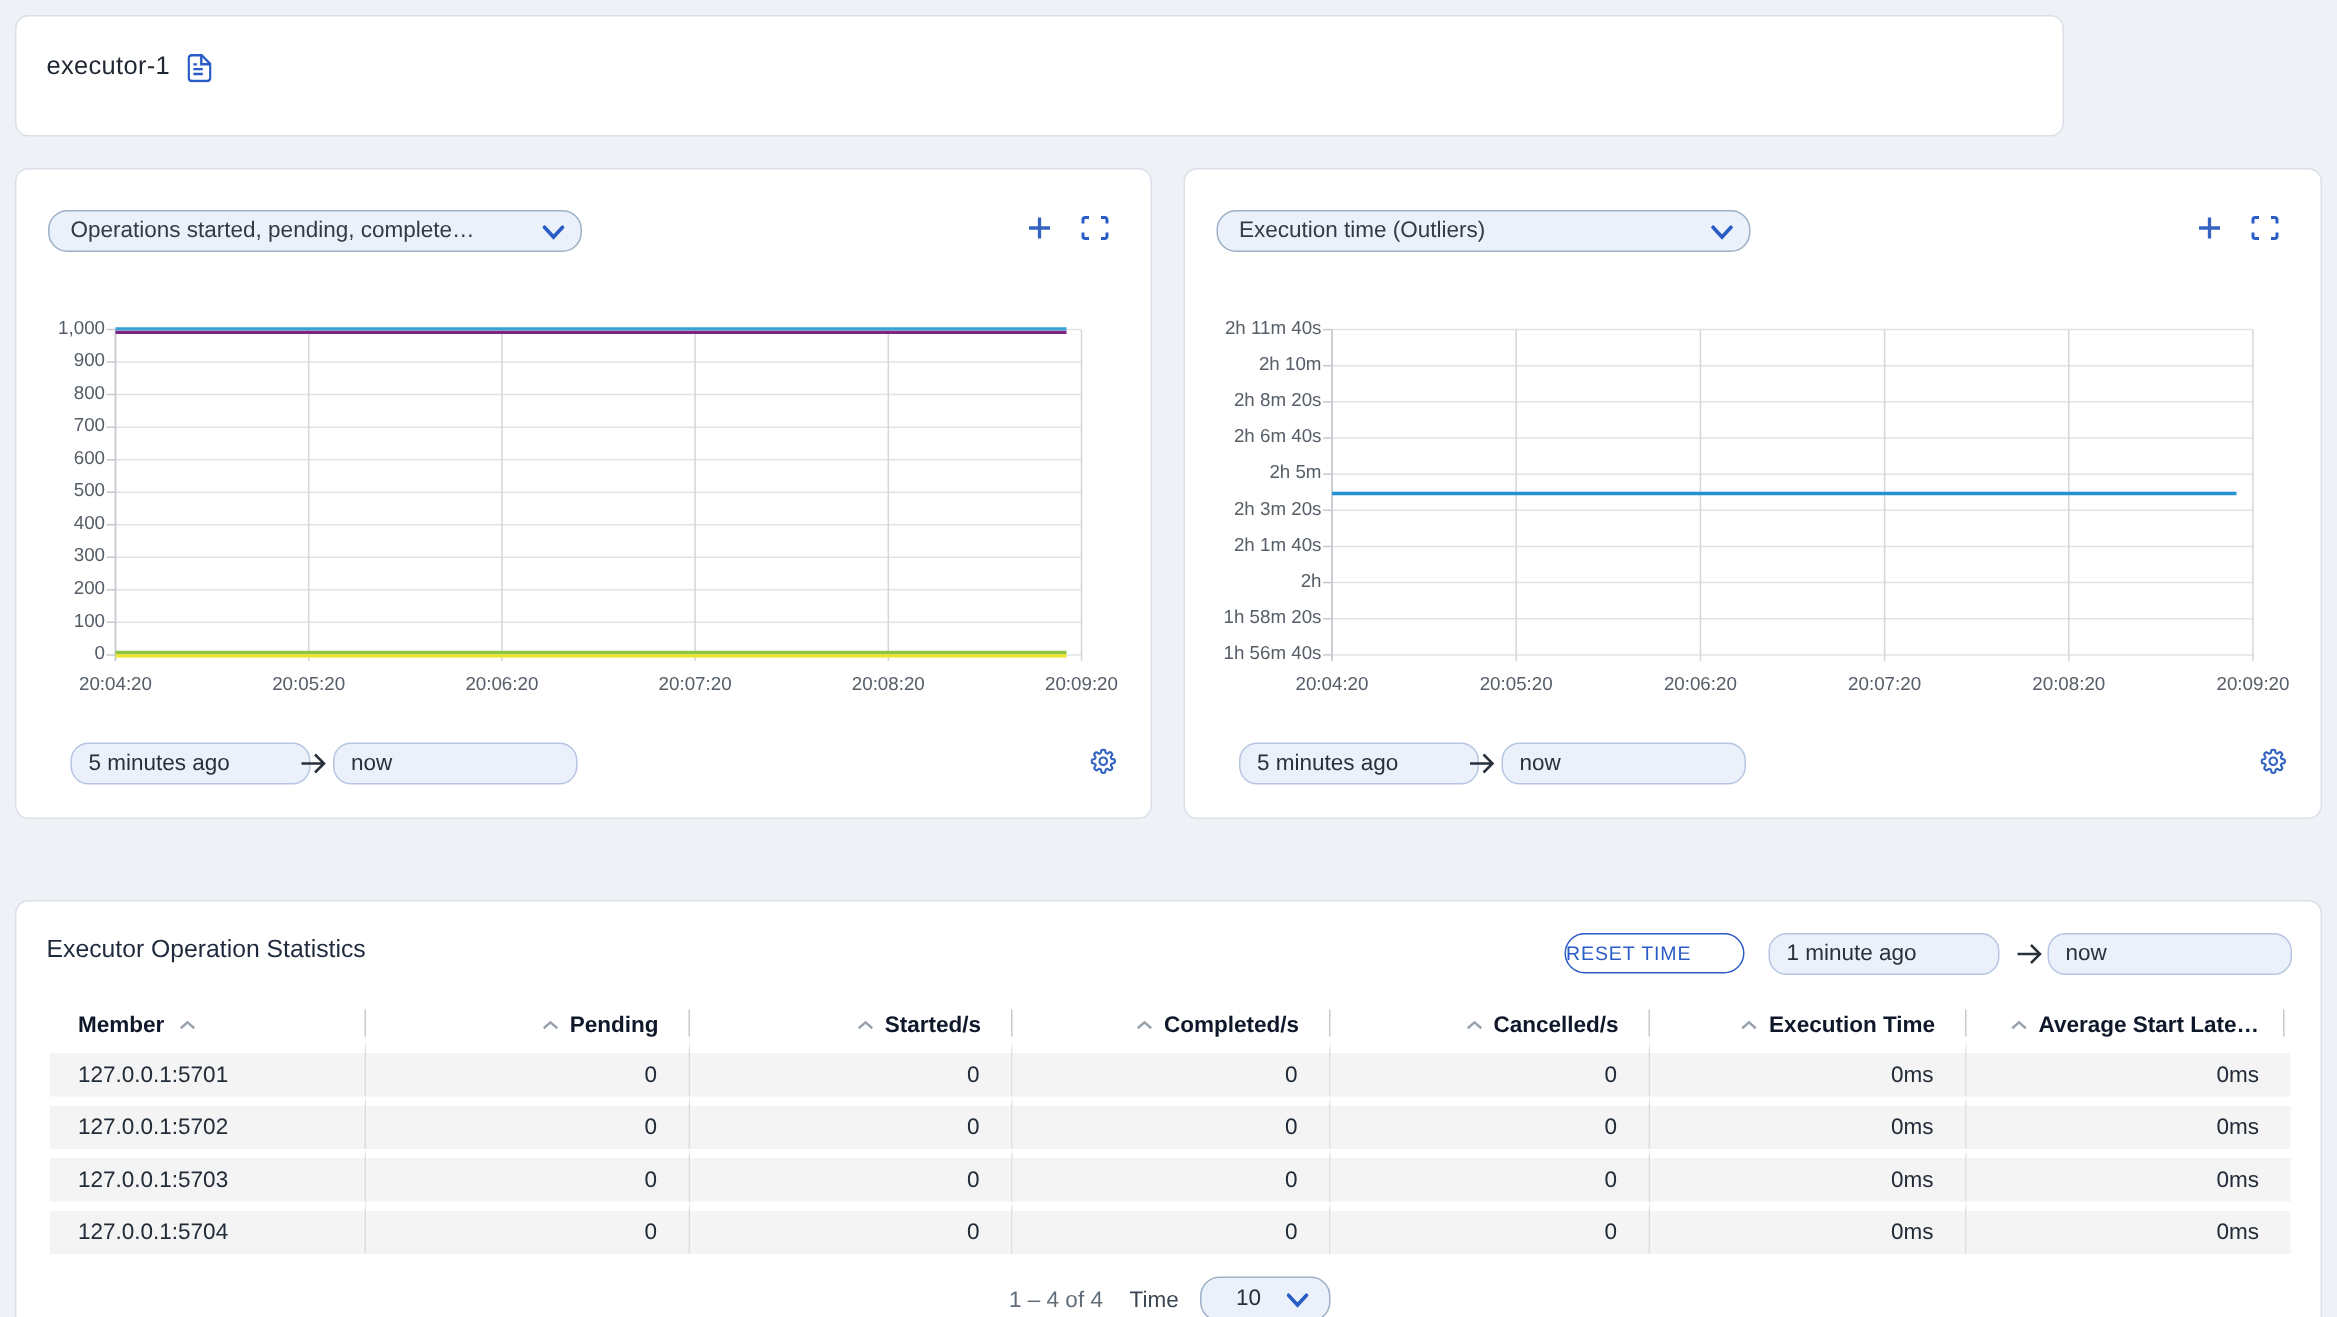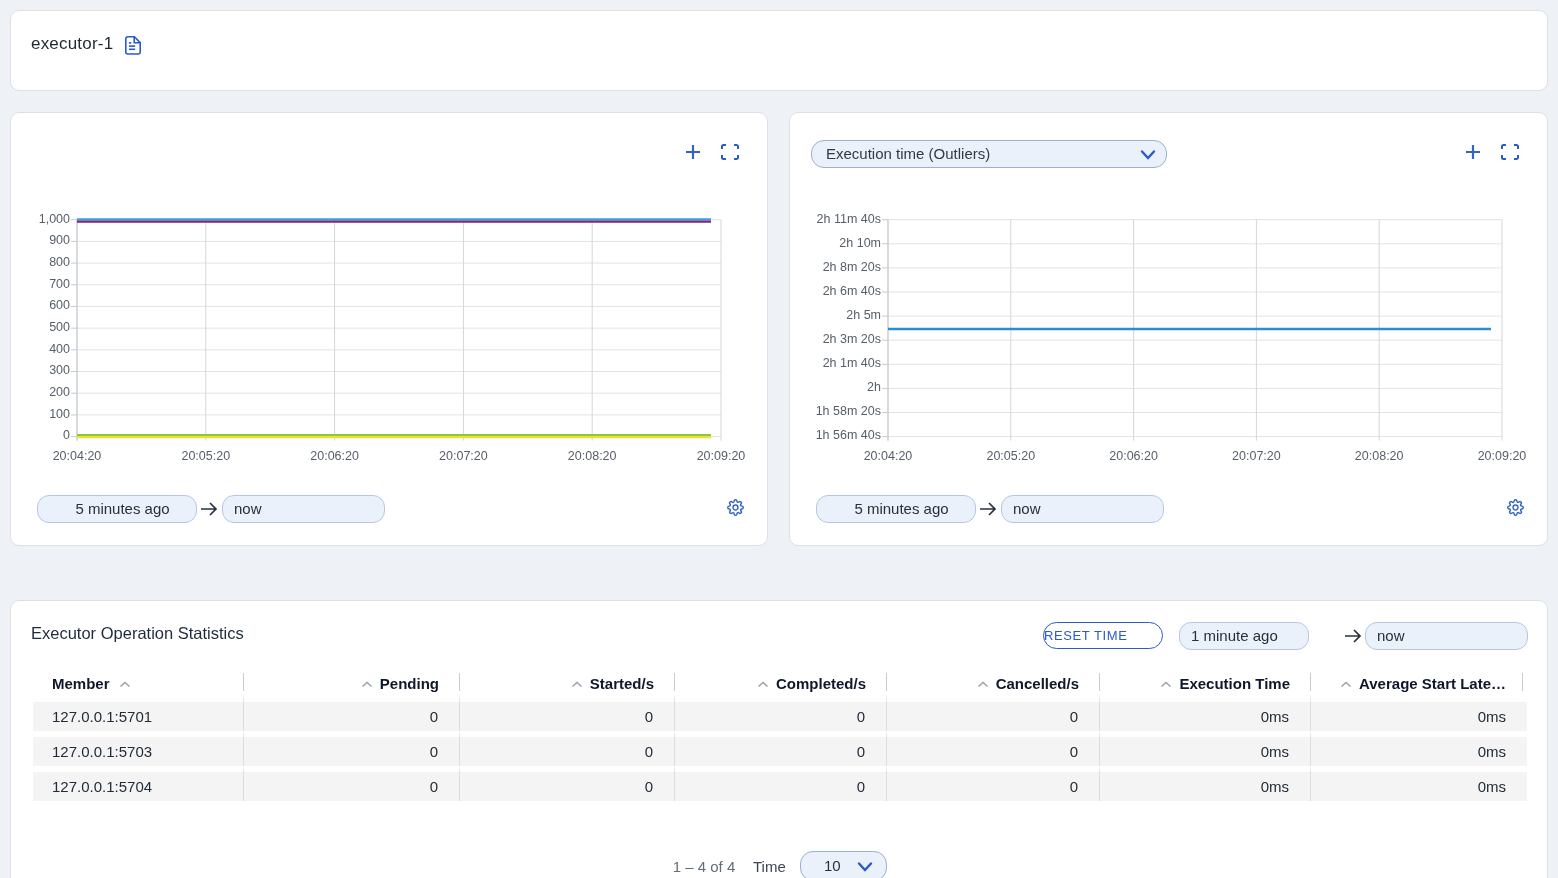--- a/index.html
+++ b/index.html
@@ -1,35 +1,35 @@
 <!DOCTYPE html>
 <html><head>
 <meta charset="utf-8">
 <style>
   * { margin:0; padding:0; box-sizing:border-box; }
   html,body { width:1558px; height:878px; background:#eef1f6; font-family:"Liberation Sans", sans-serif; position:relative; overflow:hidden; }
   .card { position:absolute; background:#fff; border:1px solid #dbe0e8; border-radius:9px; }
-  #topcard { left:10px; top:10px; width:1538px; height:81px; }
+  #topcard { left:10px; top:10px; width:1366px; height:81px; }
   #title { position:absolute; left:20px; top:23px; font-size:17px; color:#1f2733; letter-spacing:0.2px; }
   #doc-ic { position:absolute; left:114px; top:25px; }
   #leftcard { left:10px; top:112px; width:758px; height:434px; }
   #rightcard { left:789px; top:112px; width:759px; height:434px; }
   .seldrop { position:absolute; left:21px; top:27px; width:356px; height:28px; background:#ebf1fb; border:1px solid #9db0c7; border-radius:13px; font-size:15px; color:#333a44; line-height:26px; padding-left:14px; }
   .seldrop svg { position:absolute; right:10px; top:8px; }
   .cardicons { position:absolute; top:30px; right:20px; width:62px; height:20px; }
   .tinput { position:absolute; height:28px; background:#ebf1fb; border:1px solid #b6c6e2; border-radius:12px; font-size:15px; color:#28303b; line-height:26px; padding-left:11px; }
   .inrow { position:absolute; top:382px; left:0; width:100%; height:28px; }
-  .i1 { left:26px; width:160px;text-align:center; }
+  .i1 { left:36px; width:160px; }
   .i2 { left:211px; width:163px; }
   .arrowg { position:absolute; left:189px; top:5px; }
   .gear { position:absolute; right:23px; top:4px; }
   #statscard { left:10px; top:600px; width:1538px; height:300px;padding-left:14px; }
   #stitle { position:absolute; left:20px; top:23px; font-size:16.5px; color:#1f2b3d; }
   #resetbtn { position:absolute; left:1032px; top:21px; width:120px; height:27px; border:1.5px solid #2a5bc7; border-radius:14px; color:#2a5bc7; font-size:13px; letter-spacing:0.6px; line-height:25px; background:#fff; }
-  #binp1 { left:1168px; top:21px; width:130px; }
+  #binp1 { left:1168px; top:21px; width:154px; }
   #binp2 { left:1354px; top:21px; width:163px; }
   #barrow { position:absolute; left:1333px; top:26px; }
   table { position:absolute; left:22px; top:71px; width:1494px; border-collapse:separate; border-spacing:0; table-layout:fixed; font-size:15px; }
   th { font-size:15px; font-weight:bold; color:#0f172a; padding:0; height:21px; position:relative; }
   td { background:#f4f4f5; color:#222c38; height:35px; padding:0; border-top:6px solid transparent; background-clip:padding-box; }
   tbody tr.fr td { height:38px; border-top:9px solid transparent; }
   .numc { text-align:right; padding-right:21px; }
   td.first { padding-left:19px; text-align:left; }
   .hsep { position:absolute; right:0; top:1px; height:18px; width:1px; background:#c6cbd2; }
   td.sepr { border-right:1px solid #dcdddf; }
@@ -104,20 +104,25 @@
         <text x="581.2" y="347" text-anchor="middle" font-size="12.5px" fill="#565e68">20:08:20</text>
         <line x1="710" y1="106.7" x2="710" y2="327.6" stroke="#d3d6da" stroke-width="1"></line>
         <text x="710" y="347" text-anchor="middle" font-size="12.5px" fill="#565e68">20:09:20</text>
         <line x1="66" y1="106.7" x2="66" y2="327.6" stroke="#c6cacf" stroke-width="1"></line>
         <line x1="66" y1="106.3" x2="700" y2="106.3" stroke="#35a3d7" stroke-width="2.2"></line>
         <line x1="66" y1="108.6" x2="700" y2="108.6" stroke="#7e2482" stroke-width="2.2"></line>
         <line x1="66" y1="322" x2="700" y2="322" stroke="#8ec63f" stroke-width="2.2"></line>
         <line x1="66" y1="324.2" x2="700" y2="324.2" stroke="#ece32e" stroke-width="2.2"></line>
       </g>
     </svg>
+  <div class="seldrop">Operations started, pending, complete…
+    <svg width="16" height="12" viewBox="0 0 16 12">
+        <path d="M2 2.5 L8 9 L14 2.5" stroke="#2a5cc5" stroke-width="2.4" fill="none" stroke-linecap="round"></path>
+      </svg>
+  </div>
   <div class="cardicons">
     <svg width="62" height="20" viewBox="0 0 62 20">
       <path d="M8 2 V16 M1 9 H15" stroke="#3464c0" stroke-width="2.2" fill="none"></path>
       <g stroke="#2a5cc5" stroke-width="2" fill="none">
         <path d="M37 6 V3.5 A1.5 1.5 0 0 1 38.5 2 H41"></path>
         <path d="M49 2 H51.5 A1.5 1.5 0 0 1 53 3.5 V6"></path>
         <path d="M53 12 V14.5 A1.5 1.5 0 0 1 51.5 16 H49"></path>
         <path d="M41 16 H38.5 A1.5 1.5 0 0 1 37 14.5 V12"></path>
       </g>
     </svg>
@@ -260,20 +265,29 @@
     <tr class="fr">
           <td class="first sepr">127.0.0.1:5701</td>
           <td class="numc sepr">0</td>
           <td class="numc sepr">0</td>
           <td class="numc sepr">0</td>
           <td class="numc sepr">0</td>
           <td class="numc sepr">0ms</td>
           <td class="numc">0ms</td>
         </tr>
     <tr>
+          <td class="first sepr">127.0.0.1:5702</td>
+          <td class="numc sepr">0</td>
+          <td class="numc sepr">0</td>
+          <td class="numc sepr">0</td>
+          <td class="numc sepr">0</td>
+          <td class="numc sepr">0ms</td>
+          <td class="numc">0ms</td>
+        </tr>
+    <tr>
           <td class="first sepr">127.0.0.1:5703</td>
           <td class="numc sepr">0</td>
           <td class="numc sepr">0</td>
           <td class="numc sepr">0</td>
           <td class="numc sepr">0</td>
           <td class="numc sepr">0ms</td>
           <td class="numc">0ms</td>
         </tr>
     <tr>
           <td class="first sepr">127.0.0.1:5704</td>

